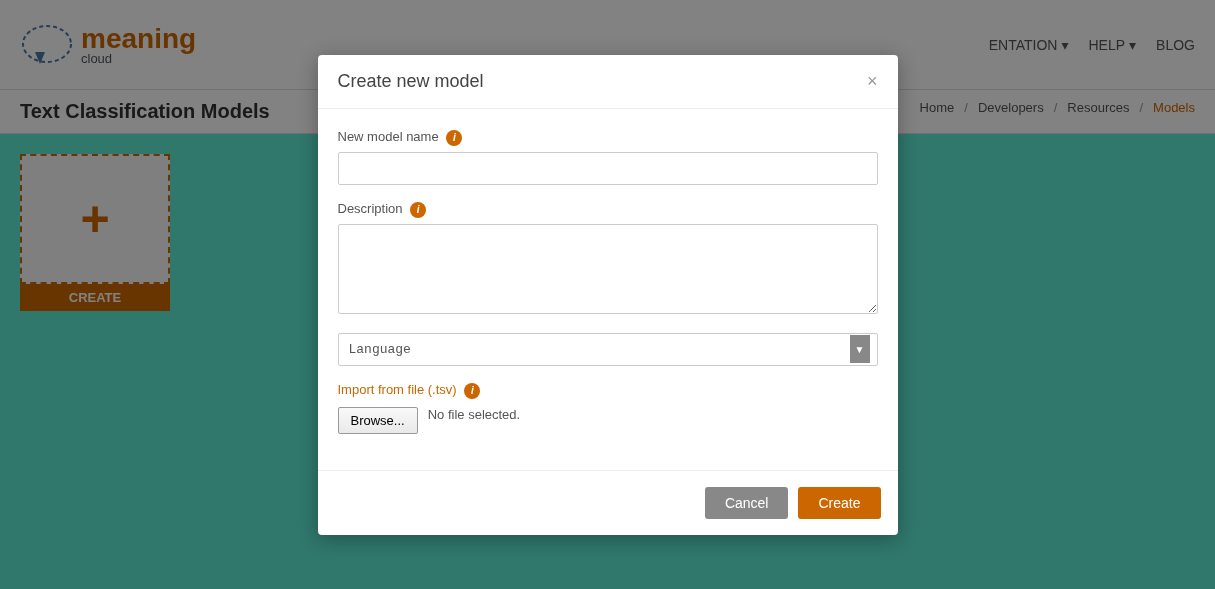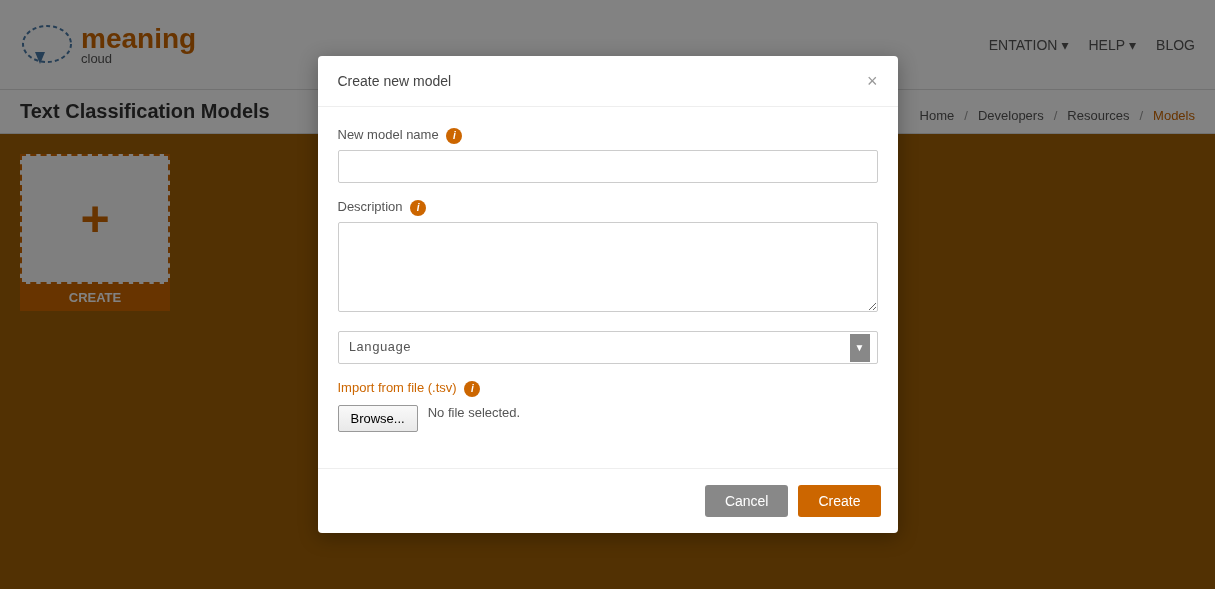--- a/index.html
+++ b/index.html
@@ -11,21 +11,21 @@
       height: 589px;
       overflow: hidden;
       position: relative;
     }
 
     
     .bg-page {
       position: absolute;
       top: 0; left: 0;
       width: 100%; height: 100%;
-      background: #a16207;
+      background: #5eead4;
       filter: brightness(0.85);
     }
 
     
     .header {
       background: #fff;
       height: 90px;
       display: flex;
       align-items: center;
       padding: 0 20px;
@@ -48,21 +48,21 @@
       gap: 4px;
     }
 
     
     .page-title-bar {
       background: #fff;
       padding: 10px 20px;
       border-bottom: 1px solid #ddd;
       display: flex;
       justify-content: space-between;
-      align-items: flex-end;
+      align-items: flex-start;
     }
 
     .page-title {
       font-size: 20px;
       color: #333;
     }
 
     .breadcrumb {
       display: flex;
       align-items: center;
@@ -168,21 +168,21 @@
 
     .modal-header {
       padding: 16px 20px;
       border-bottom: 1px solid #eee;
       display: flex;
       justify-content: space-between;
       align-items: center;
     }
 
     .modal-title {
-      font-size: 14px;
+      font-size: 18px;
       color: #444;
       font-weight: normal;
     }
 
     .modal-close {
       color: #999;
       font-size: 18px;
       cursor: pointer;
       background: none;
       border: none;

